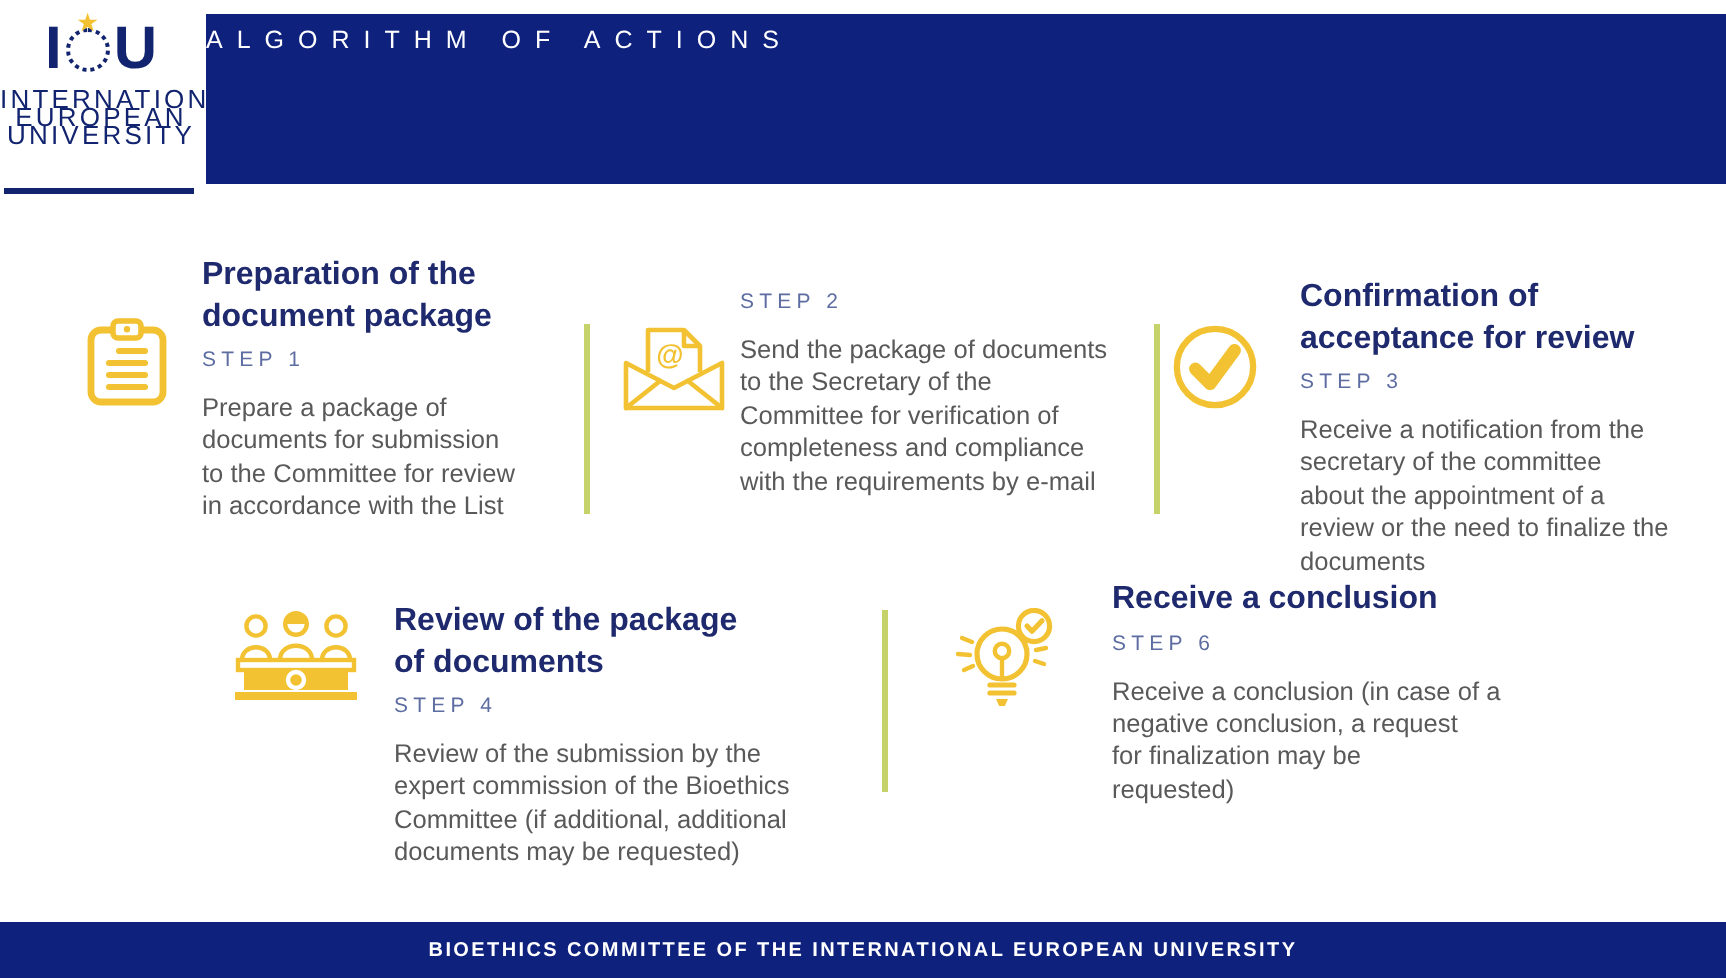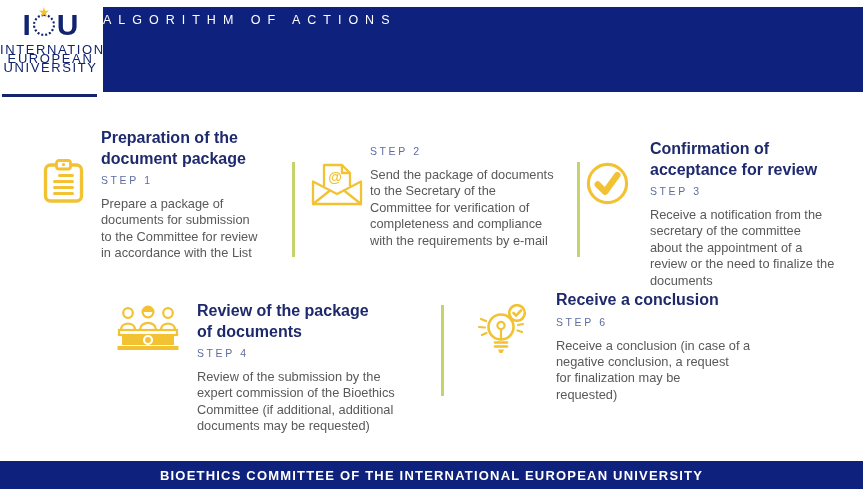--- a/index.html
+++ b/index.html
@@ -37,21 +37,21 @@
   #icon-5{left:474px;top:304px;}
   
   #text-1{left:101px;top:128px;width:192px;}
   #text-2{left:370px;top:140px;width:214px;}
   #text-3{left:650px;top:139px;width:212px;}
   #text-4{left:181px;top:301px;width:252px;margin-left:16px;}
   #text-5{left:556px;top:290px;width:242px;}
   
   .footer{position:absolute;left:0;top:461px;width:863px;height:28px;background:#0e217c;
     display:flex;align-items:center;justify-content:center;}
-  .footer-text{color:#fff;font-size:13px;font-weight:bold;letter-spacing:1.2px;}
+  .footer-text{color:#fff;font-size:10px;font-weight:bold;letter-spacing:1.2px;}
 </style>
 </head>
 <body>
 
 <div class="canvas">
 
   <div class="logo-block">
     <div class="logo-mark">
       <span>I</span>
       <span class="star-ring">

